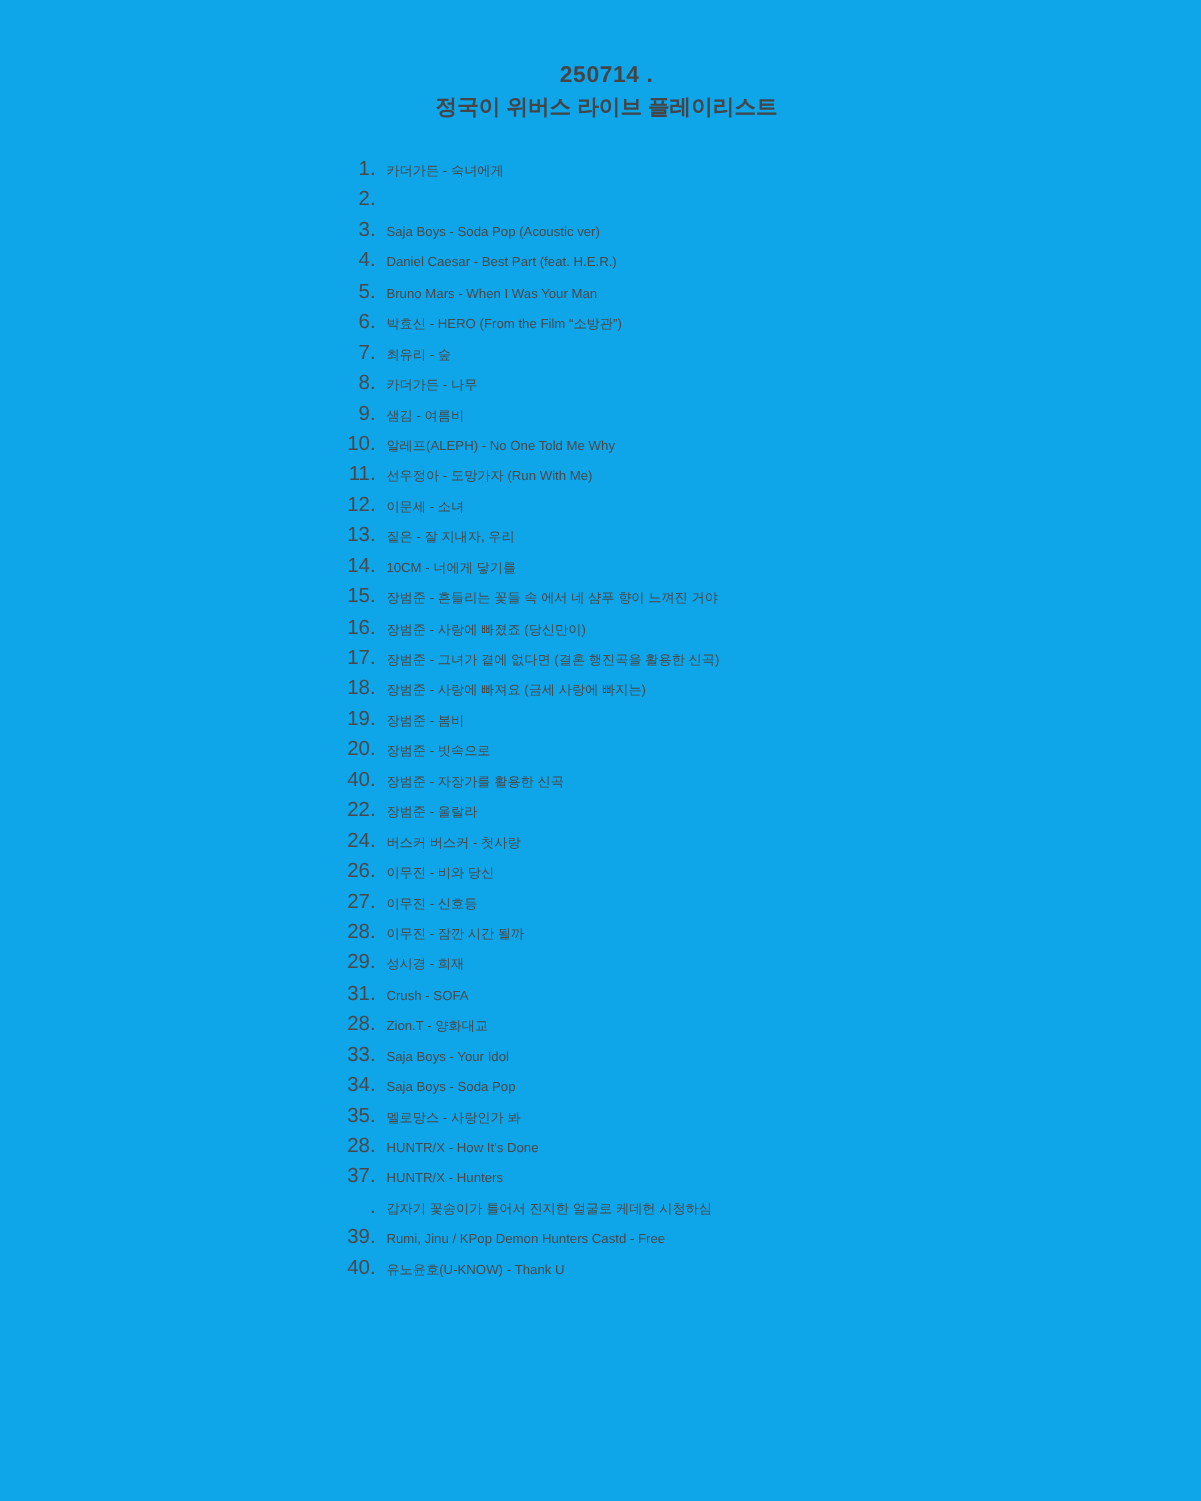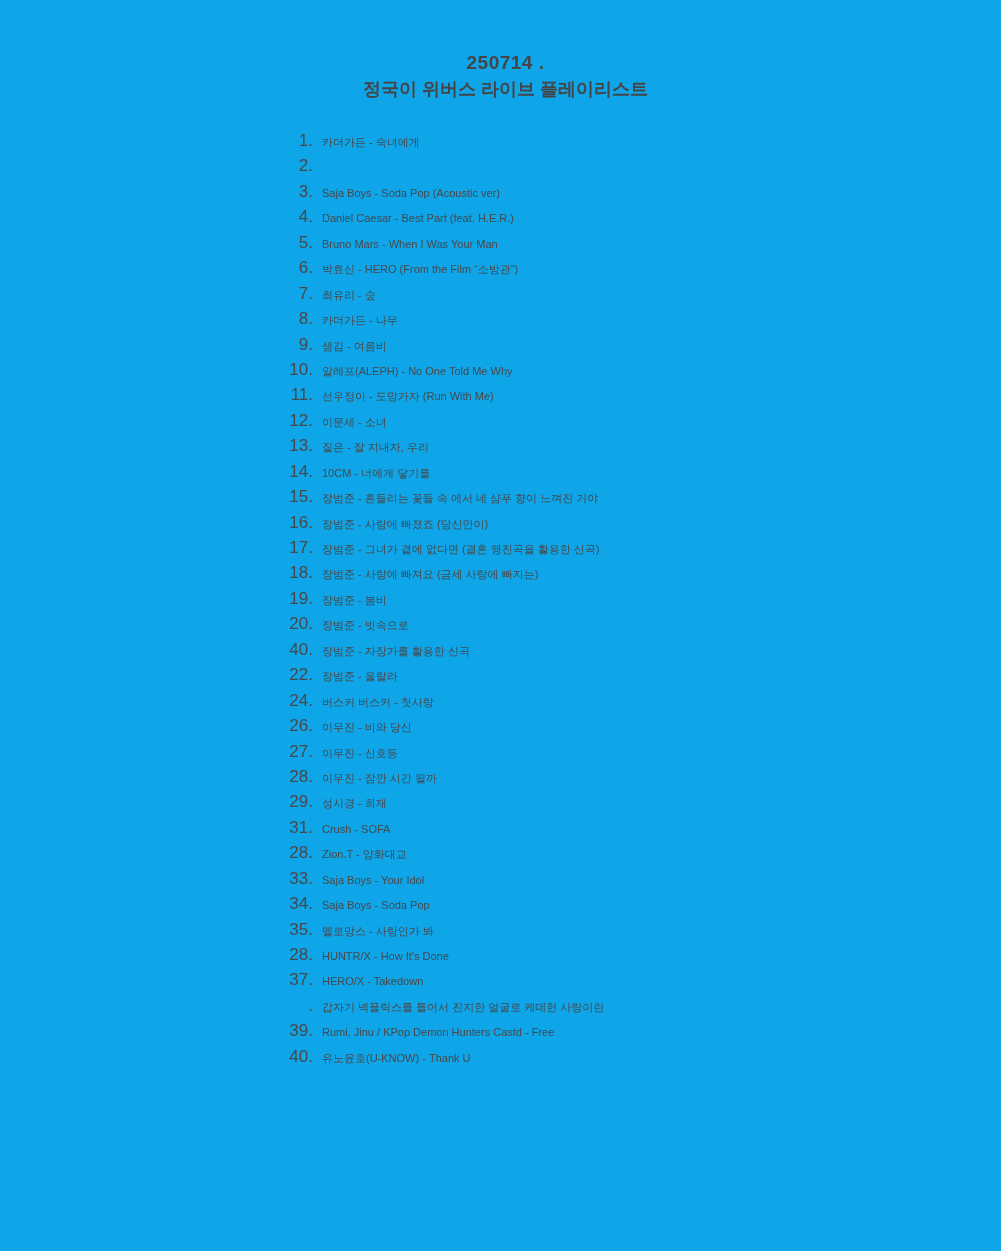--- a/index.html
+++ b/index.html
@@ -204,25 +204,25 @@
       <div class="row">
         <span class="num">35.</span>
         <span class="txt">멜로망스 - 사랑인가 봐</span>
       </div>
       <div class="row">
         <span class="num">28.</span>
         <span class="txt">HUNTR/X - How It's Done</span>
       </div>
       <div class="row">
         <span class="num">37.</span>
-        <span class="txt">HERO/X - Takedown</span>
+        <span class="txt">HUNTR/X - Hunters</span>
       </div>
       <div class="row">
         <span class="num">.</span>
-        <span class="txt">갑자기 넥플릭스를 틀어서 진지한 얼굴로 케데헌 사랑이란</span>
+        <span class="txt">갑자기 꽃송이가 틀어서 진지한 얼굴로 케데헌 시청하심</span>
       </div>
       <div class="row">
         <span class="num">39.</span>
         <span class="txt">Rumi, Jinu / KPop Demon Hunters Castd - Free</span>
       </div>
       <div class="row">
         <span class="num">40.</span>
         <span class="txt">유노윤호(U-KNOW) - Thank U</span>
       </div>
     </div>

